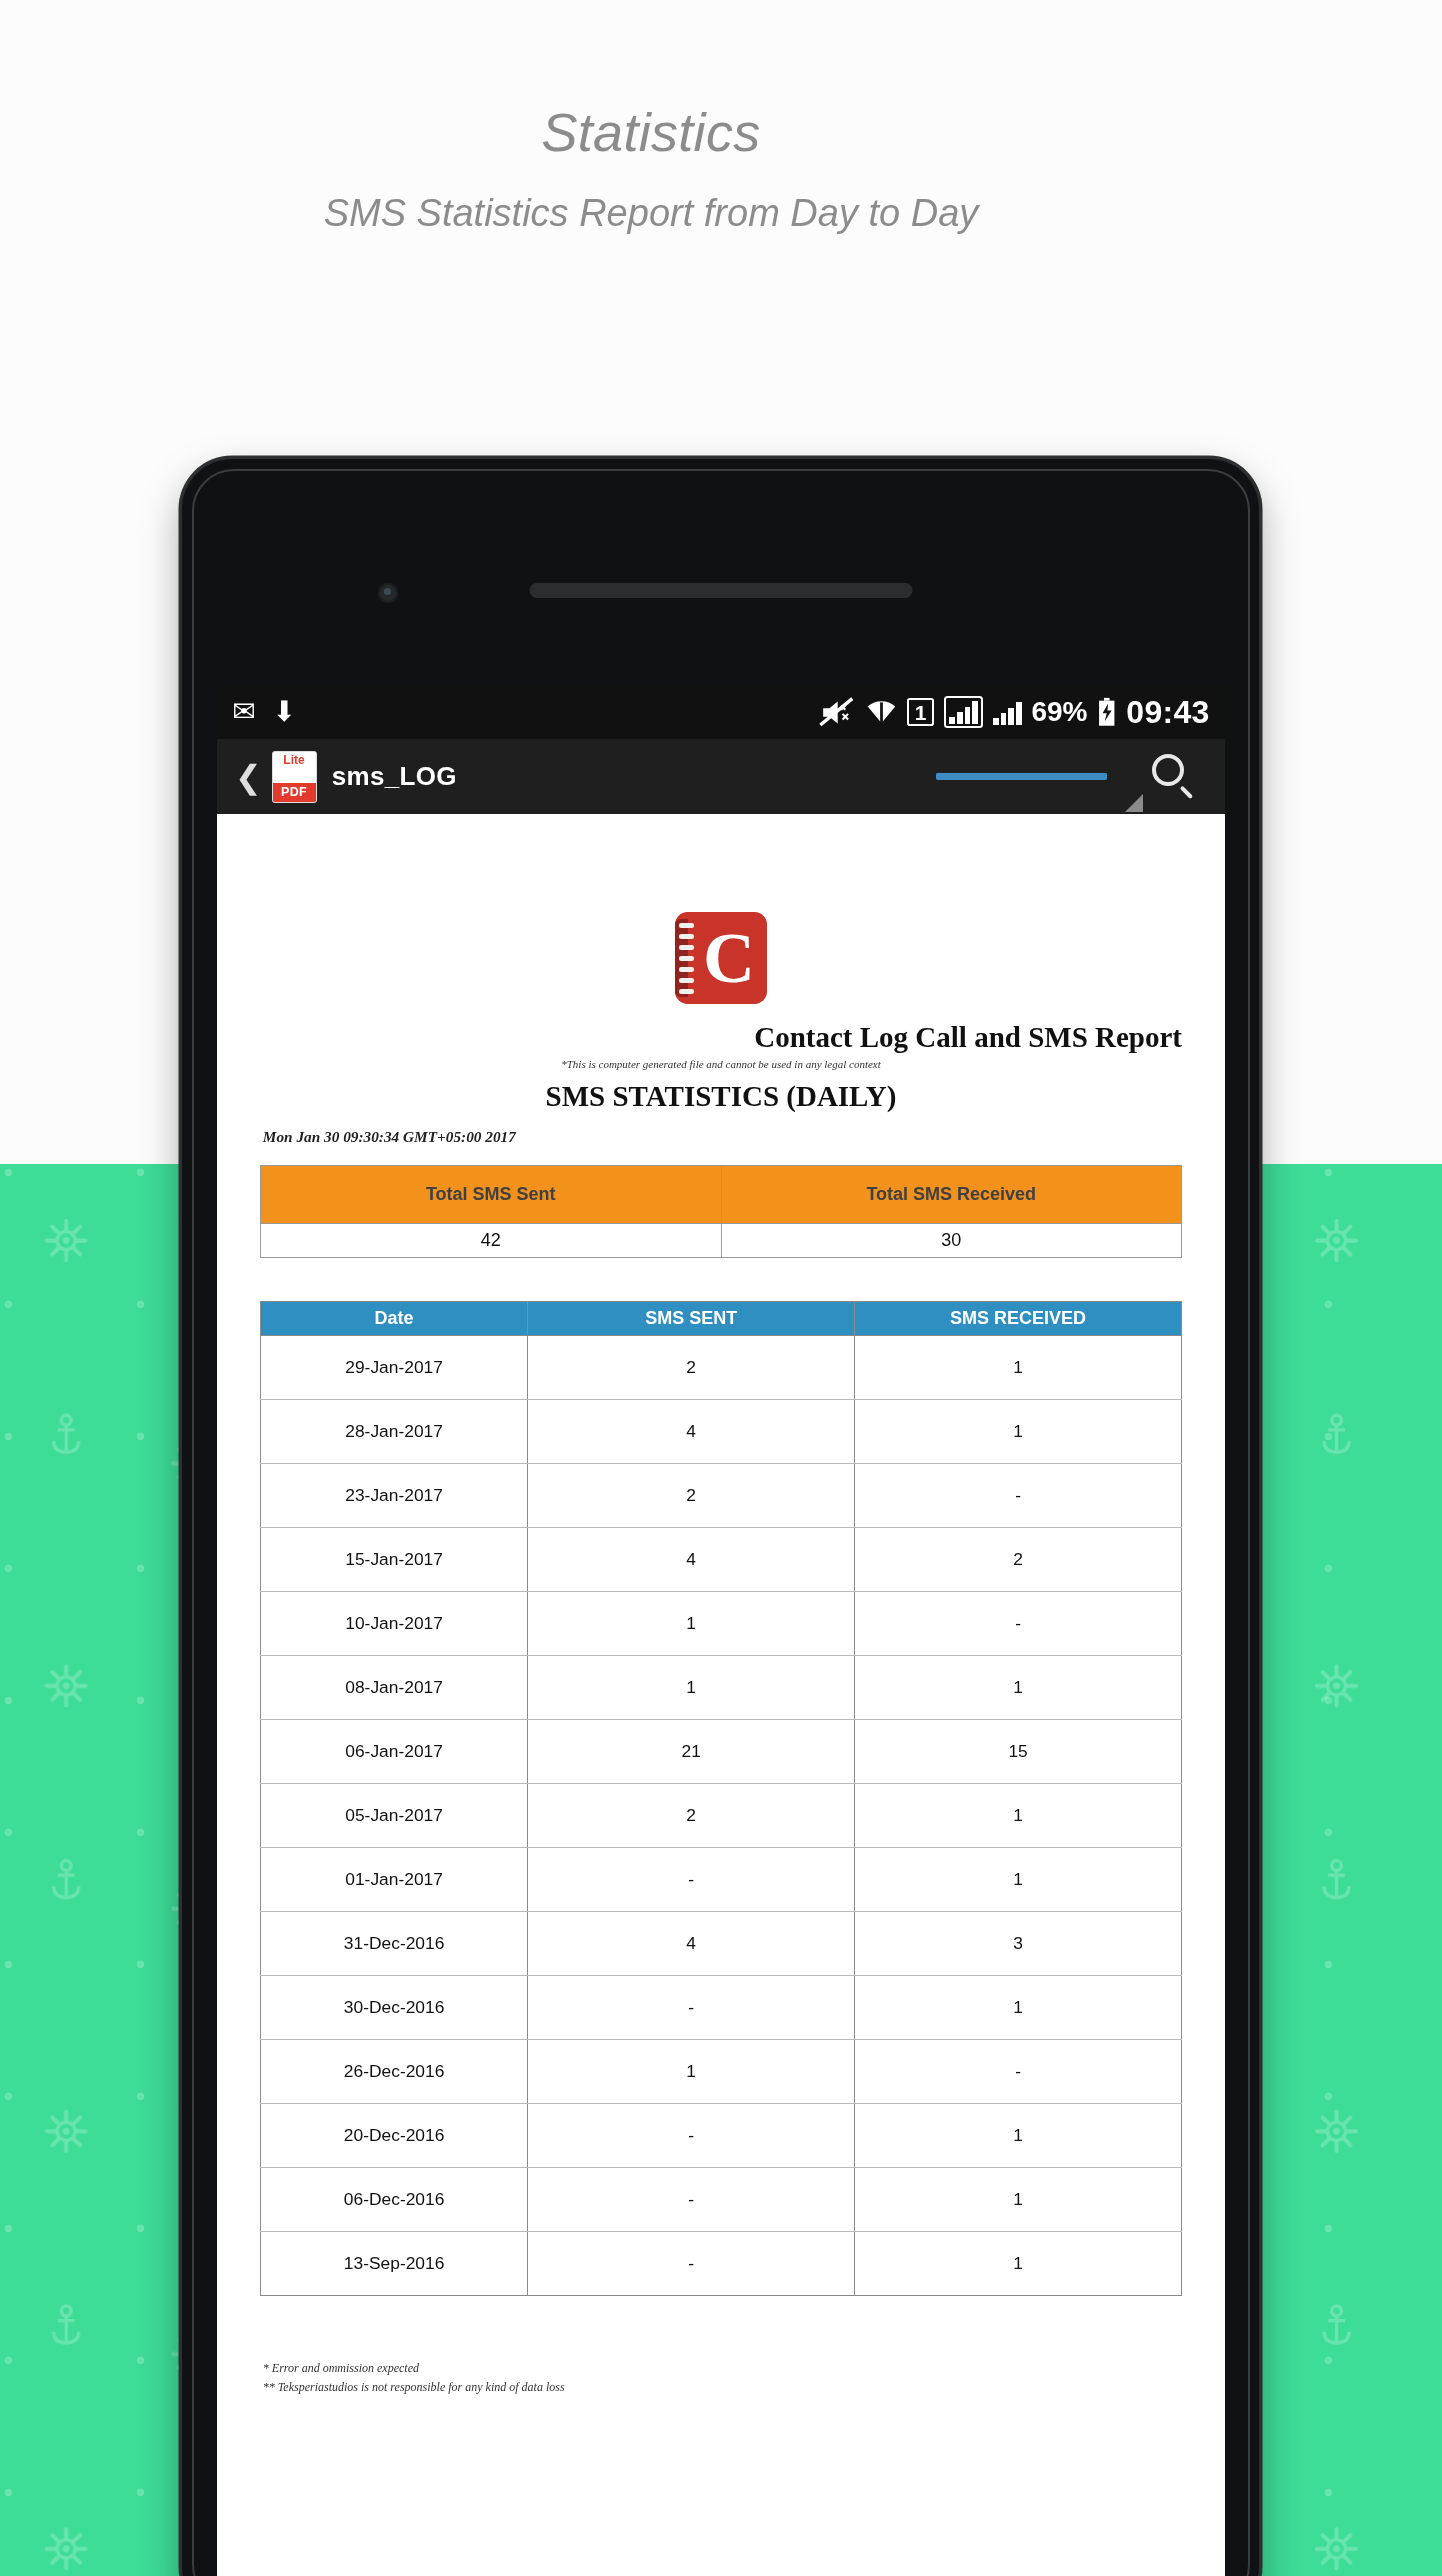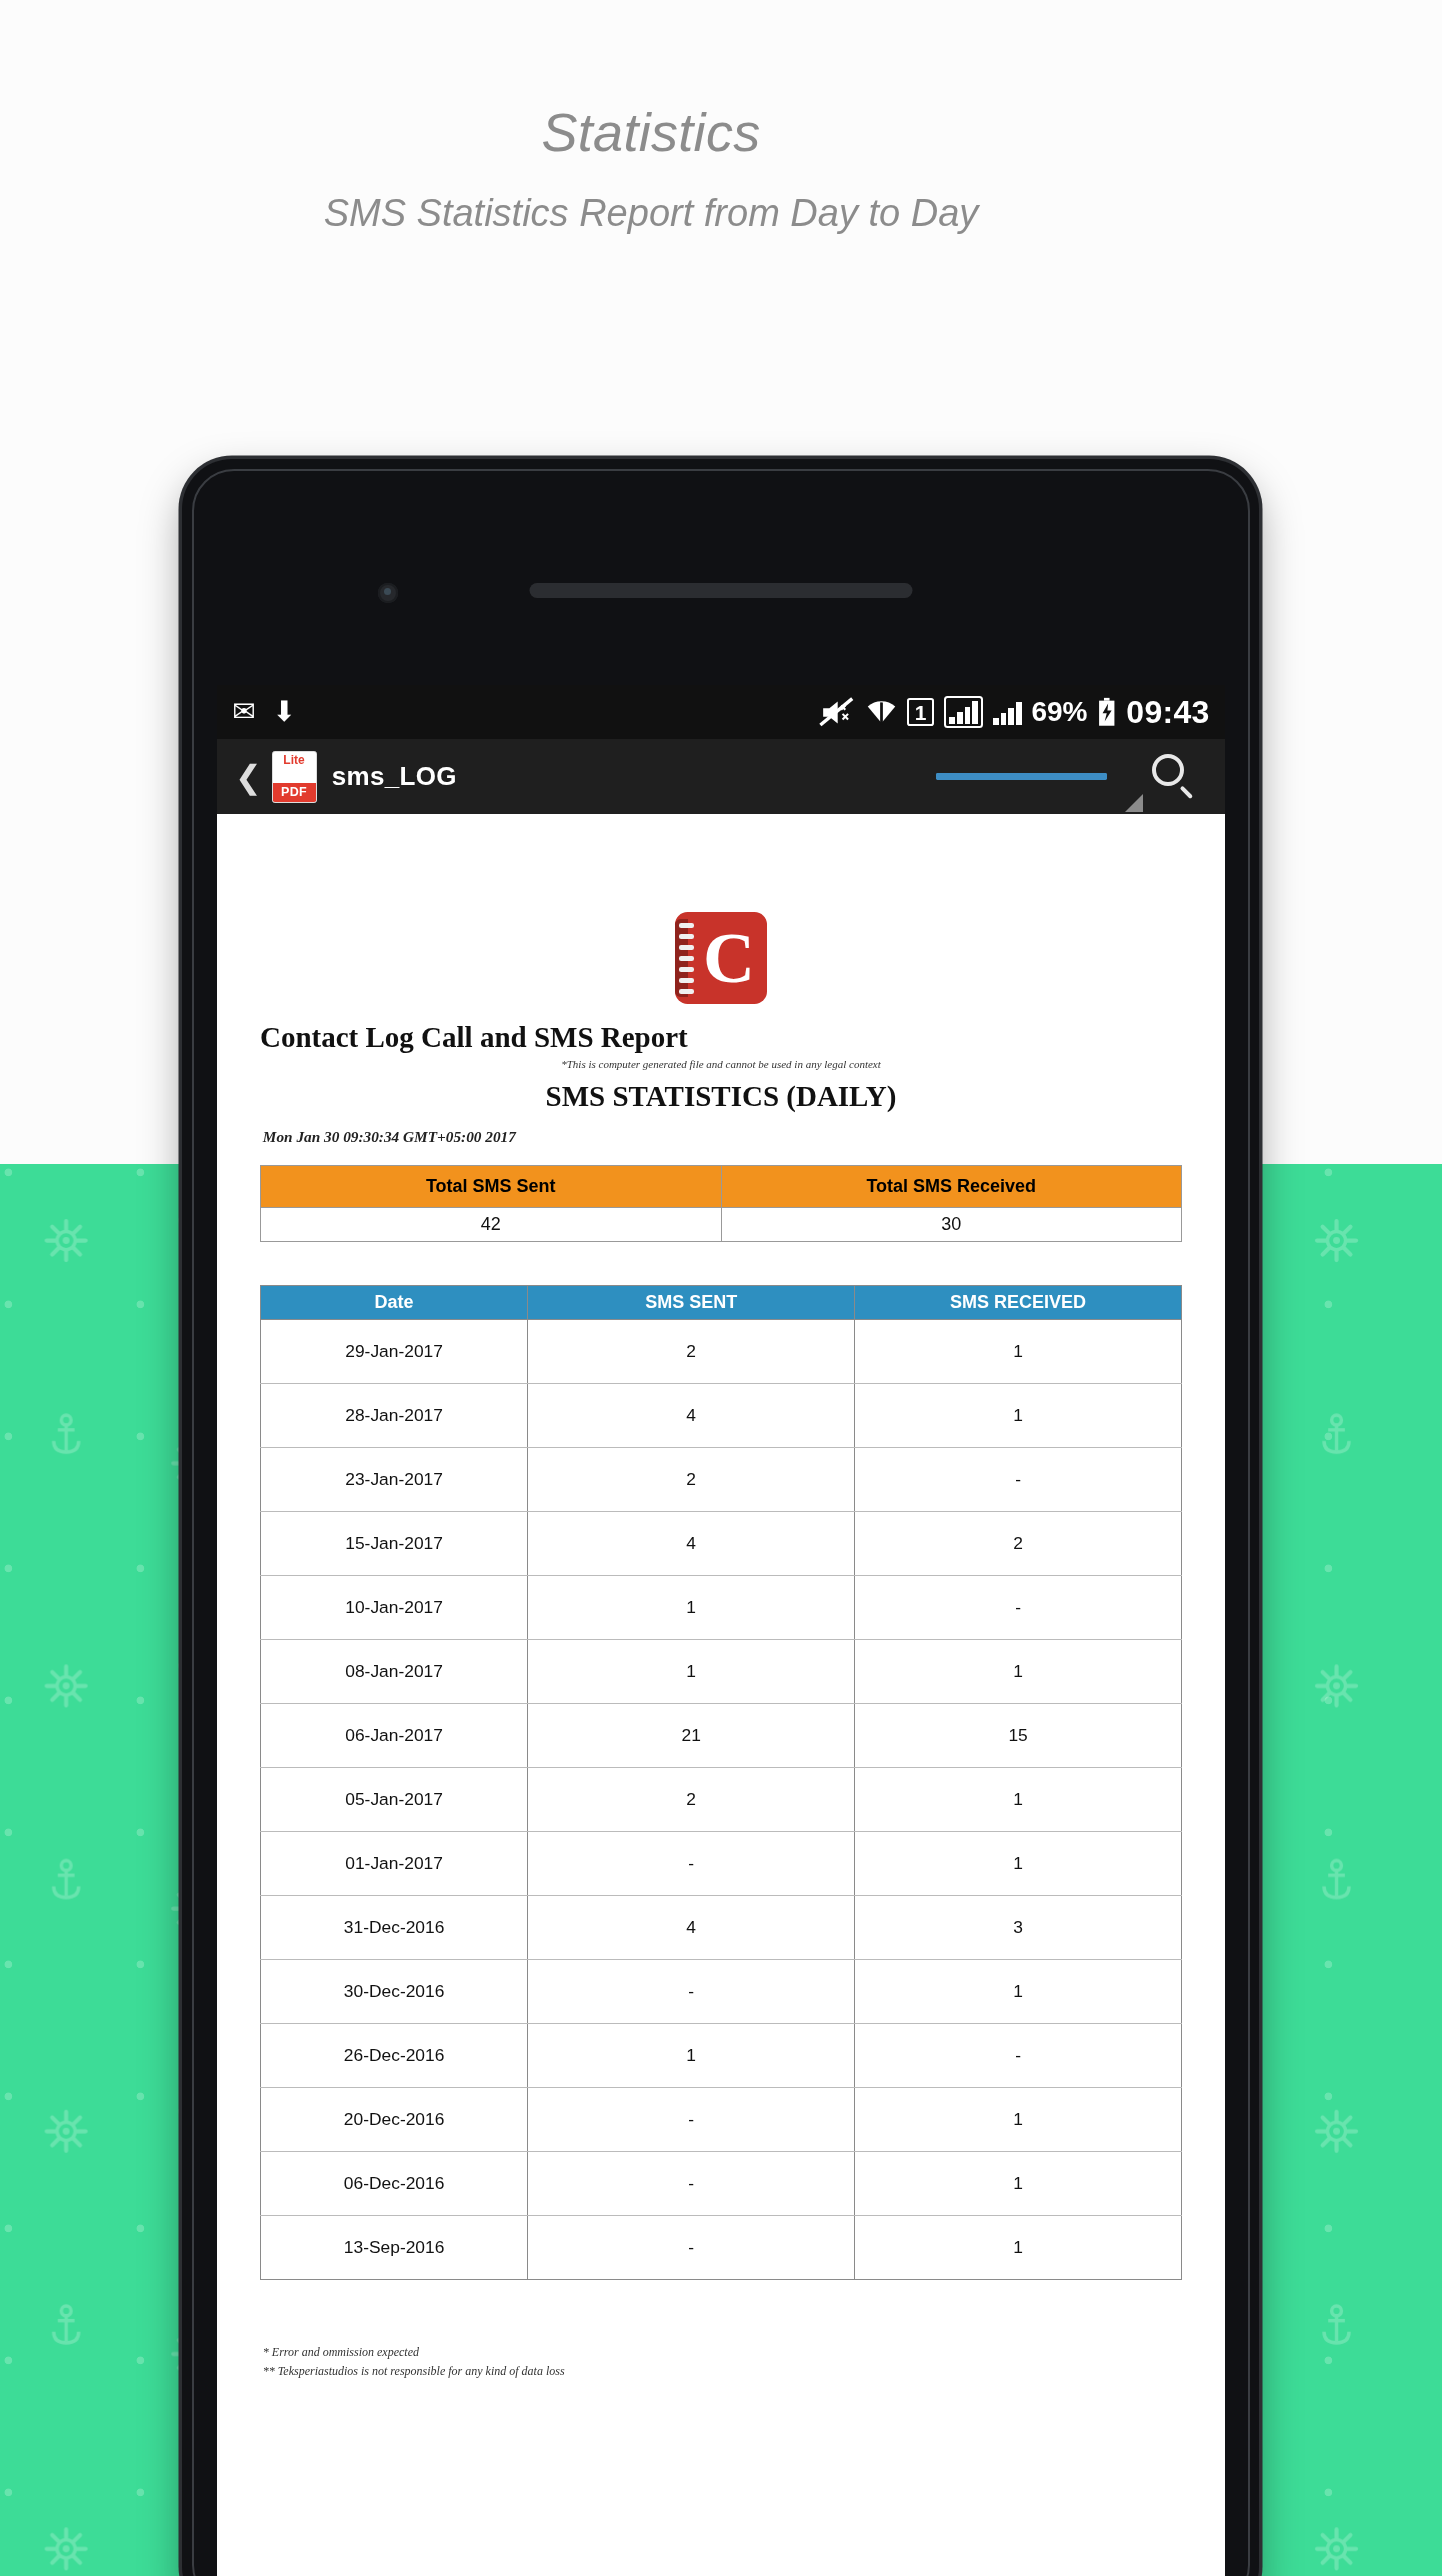--- a/index.html
+++ b/index.html
@@ -322,21 +322,21 @@
     height: 72px;
     color: #ffffff;
     font-family: "Liberation Serif", serif;
     font-weight: 700;
     font-size: 72px;
     line-height: 72px;
     text-align: center;
   }
   .doc-h1 {
     margin-top: 16.7px;
-    text-align: left;
+    text-align: right;
     font-family: "Liberation Serif", serif;
     font-weight: 700;
     font-size: 29px;
     color: #111111;
   }
   .doc-note {
     text-align: center;
     font-family: "Liberation Serif", serif;
     font-style: italic;
     font-size: 11px;
@@ -363,24 +363,24 @@
 
   table.rep {
     width: 100%;
     border-collapse: collapse;
     font-family: "Liberation Sans", sans-serif;
     table-layout: fixed;
   }
   .summary-wrap { margin-top: 19.5px; }
   table.summary th {
     background: #f2921d;
-    color: #000000;
+    color: #404040;
     font-size: 18px;
     font-weight: 700;
-    padding: 10px 0;
+    padding: 18px 0;
     border: 1.4px solid #999999;
   }
   table.summary td {
     font-size: 18px;
     color: #111111;
     text-align: center;
     padding: 5.6px 0;
     border: 1.4px solid #999999;
     border-top: none;
   }

